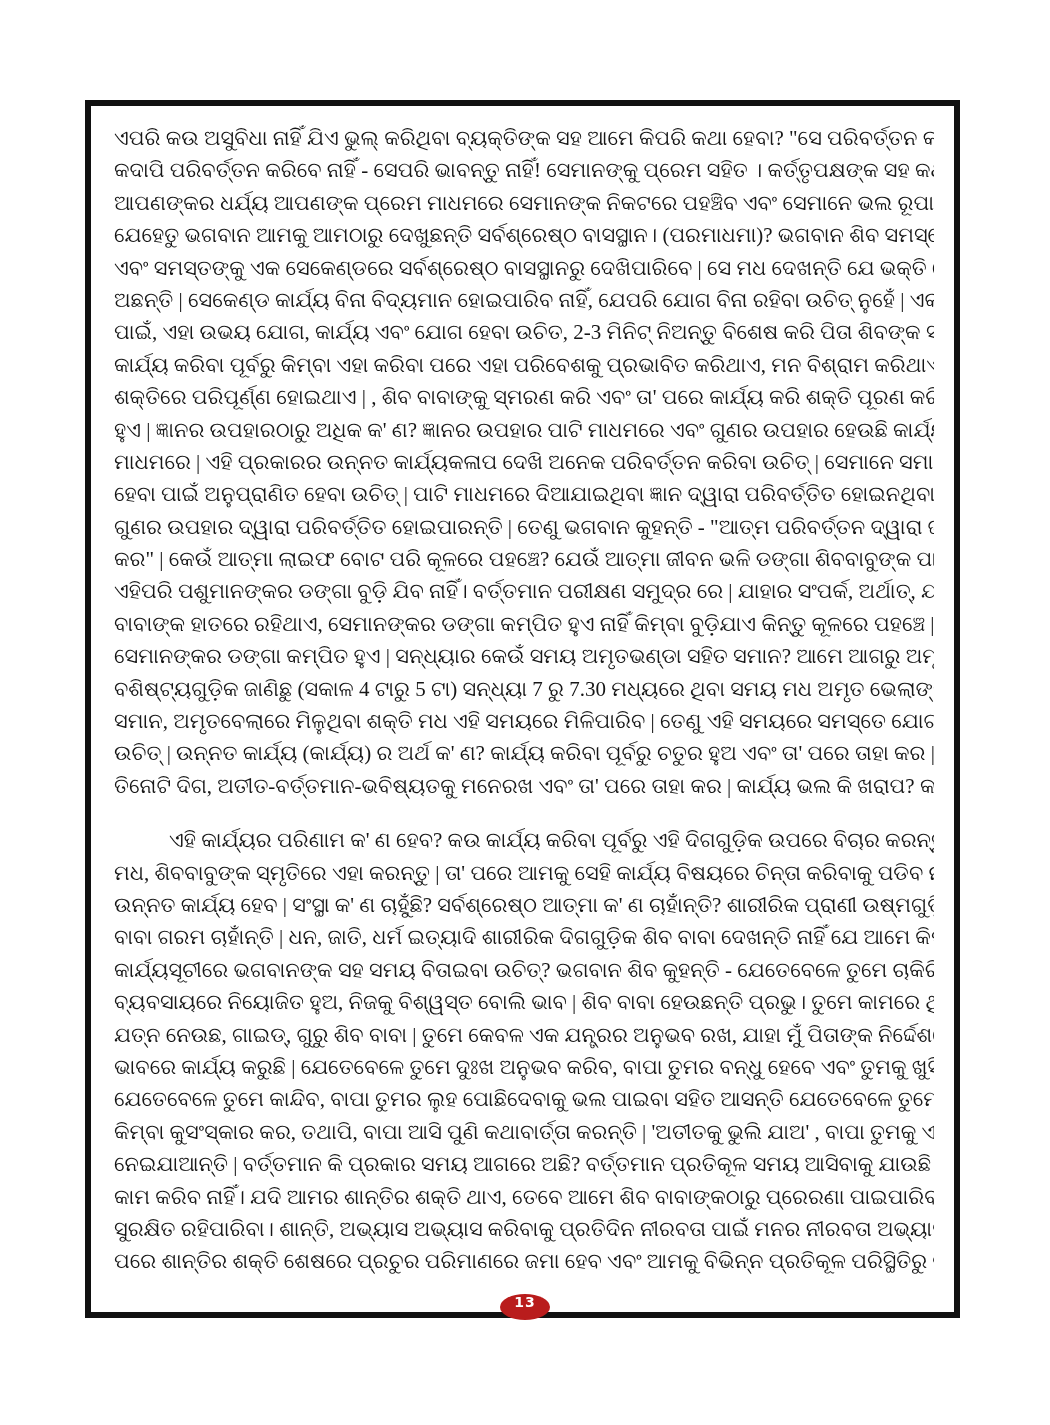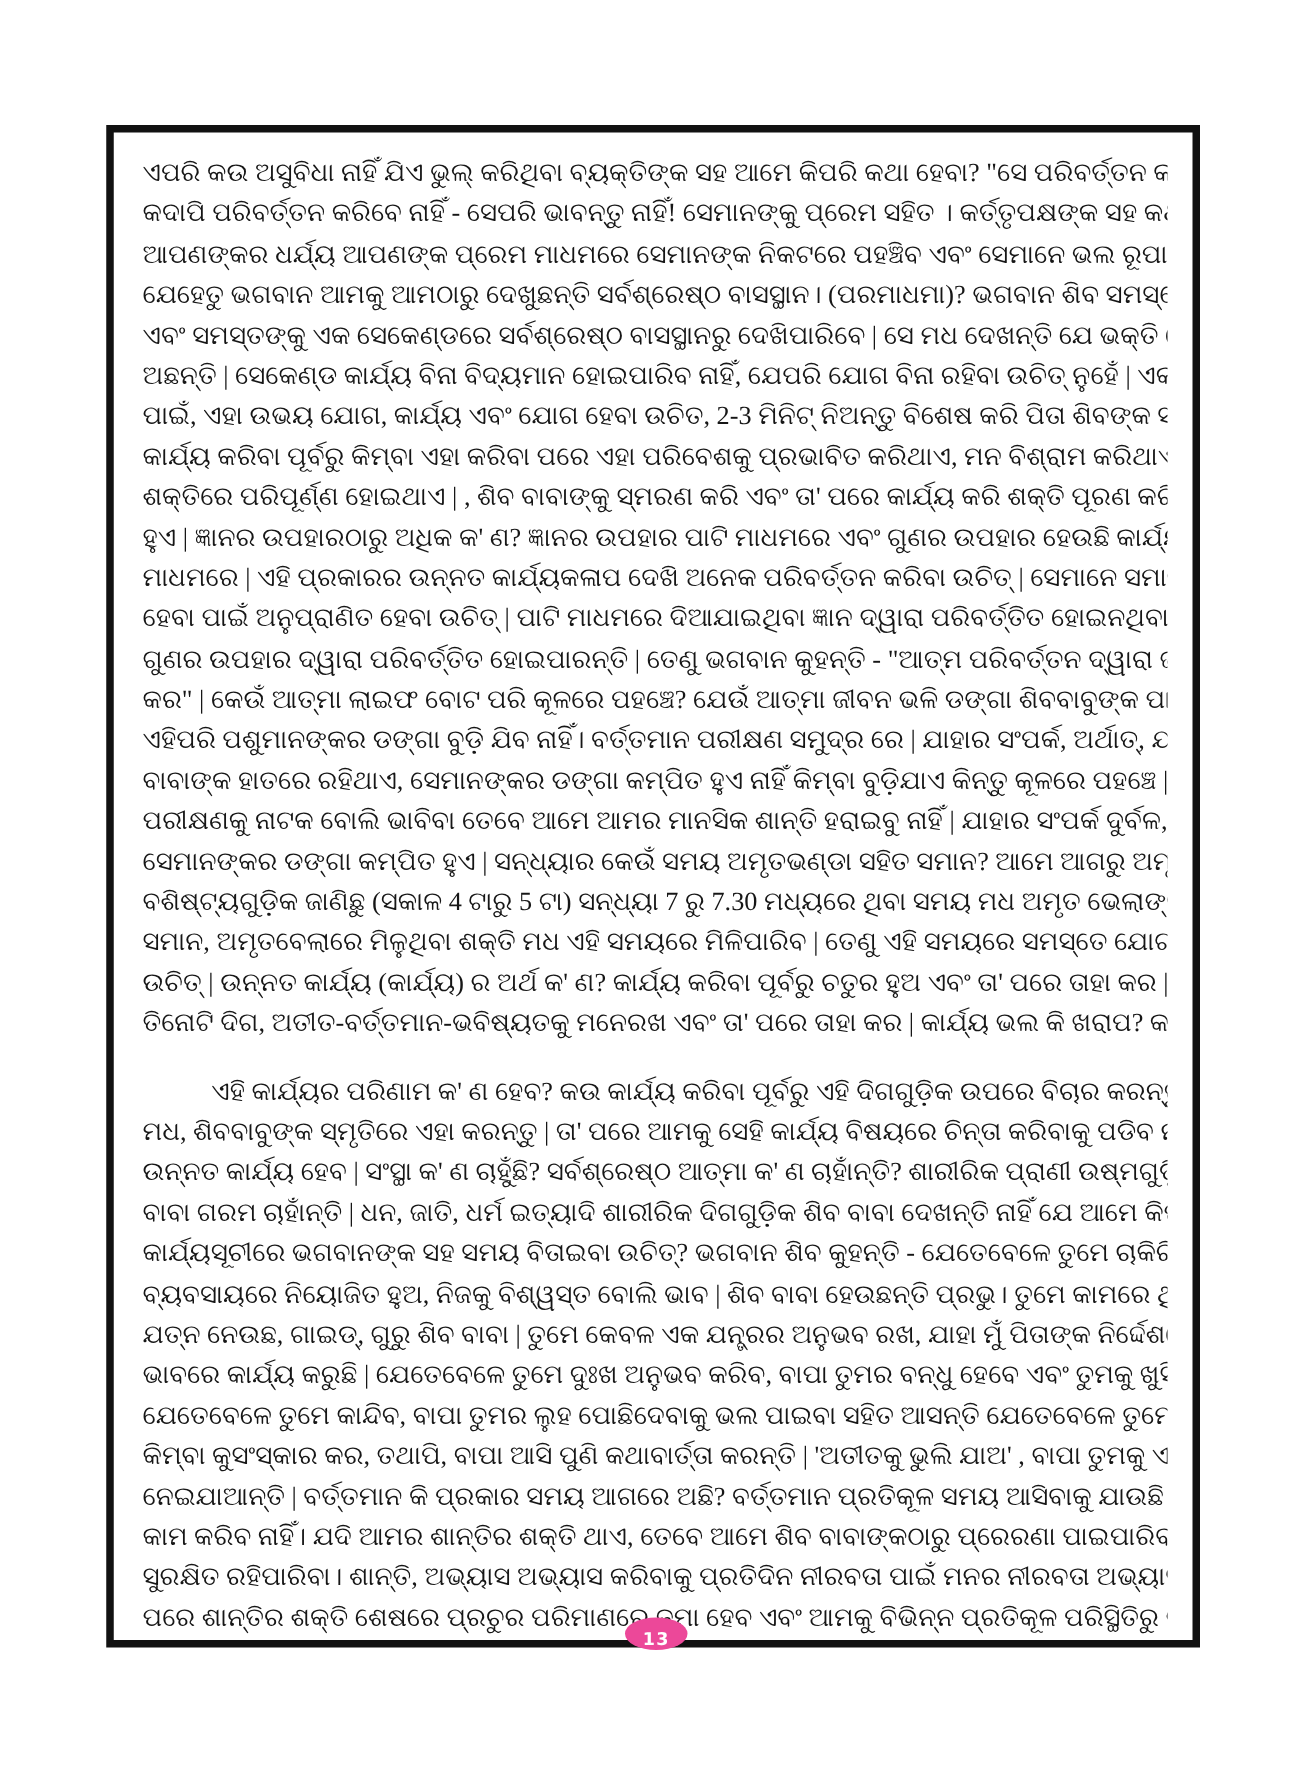--- a/index.html
+++ b/index.html
@@ -44,24 +44,24 @@
     white-space: nowrap;
   }
   .line.ragged { text-align-last: left; }
   .line.indent { text-indent: 55px; }
   .page-number-badge {
     position: absolute;
     left: 500px;
     top: 1294px;
     width: 50px;
     height: 26px;
-    background: #ec4899;
+    background: #b91c1c;
     border-radius: 50%;
     display: flex;
-    align-items: flex-end;
+    align-items: flex-start;
     justify-content: center;
     z-index: 2;
   }
   .page-number-badge span {
     color: #ffffff;
     font-family: "DejaVu Sans", sans-serif;
     font-size: 14px;
     font-weight: bold;
     letter-spacing: 1px;
   }
@@ -82,21 +82,20 @@
           <div class="line">ପାଇଁ, ଏହା ଉଭୟ ଯୋଗ, କାର୍ଯ୍ୟ ଏବଂ ଯୋଗ ହେବା ଉଚିତ, 2-3 ମିନିଟ୍ ନିଅନ୍ତୁ ବିଶେଷ କରି ପିତା ଶିବଙ୍କ ସ୍ମୃତିରେ</div>
           <div class="line">କାର୍ଯ୍ୟ କରିବା ପୂର୍ବରୁ କିମ୍ବା ଏହା କରିବା ପରେ ଏହା ପରିବେଶକୁ ପ୍ରଭାବିତ କରିଥାଏ, ମନ ବିଶ୍ରାମ କରିଥାଏ ଏବଂ ଆତ୍ମା</div>
           <div class="line">ଶକ୍ତିରେ ପରିପୂର୍ଣ୍ଣ ହୋଇଥାଏ | , ଶିବ ବାବାଙ୍କୁ ସ୍ମରଣ କରି ଏବଂ ତା' ପରେ   କାର୍ଯ୍ୟ କରି ଶକ୍ତି ପୂରଣ କରି ସଫଳତା ହାସଲ</div>
           <div class="line">ହୁଏ | ଜ୍ଞାନର ଉପହାରଠାରୁ ଅଧିକ କ' ଣ? ଜ୍ଞାନର ଉପହାର ପାଟି ମାଧମରେ ଏବଂ ଗୁଣର ଉପହାର ହେଉଛି କାର୍ଯ୍ୟ</div>
           <div class="line">ମାଧମରେ | ଏହି ପ୍ରକାରର ଉନ୍ନତ କାର୍ଯ୍ୟକଳାପ ଦେଖି ଅନେକ ପରିବର୍ତ୍ତନ କରିବା ଉଚିତ୍ | ସେମାନେ ସମାନ ଗୁଣବାନ</div>
           <div class="line">ହେବା ପାଇଁ ଅନୁପ୍ରାଣିତ ହେବା ଉଚିତ୍ | ପାଟି ମାଧମରେ ଦିଆଯାଇଥିବା ଜ୍ଞାନ ଦ୍ୱାରା ପରିବର୍ତ୍ତିତ ହୋଇନଥିବା ପଶୁମାନେ</div>
           <div class="line">ଗୁଣର ଉପହାର ଦ୍ୱାରା ପରିବର୍ତ୍ତିତ ହୋଇପାରନ୍ତି | ତେଣୁ ଭଗବାନ କୁହନ୍ତି - "ଆତ୍ମ ପରିବର୍ତ୍ତନ ଦ୍ୱାରା ଜଗତକୁ ପରିବର୍ତ୍ତନ</div>
           <div class="line">କର" | କେଉଁ ଆତ୍ମା ଲାଇଫ ବୋଟ ପରି କୂଳରେ ପହଞ୍ଚେ? ଯେଉଁ ଆତ୍ମା ଜୀବନ ଭଳି ଡଙ୍ଗା ଶିବବାବୁଙ୍କ ପାଖରେ ରହିଥାଏ |</div>
           <div class="line">ଏହିପରି ପଶୁମାନଙ୍କର ଡଙ୍ଗା ବୁଡ଼ି ଯିବ ନାହିଁ। ବର୍ତ୍ତମାନ ପରୀକ୍ଷଣ ସମୁଦ୍ର ରେ | ଯାହାର ସଂପର୍କ, ଅର୍ଥାତ୍, ଯାହାର ହାତ ଶିବ</div>
           <div class="line">ବାବାଙ୍କ ହାତରେ ରହିଥାଏ, ସେମାନଙ୍କର ଡଙ୍ଗା କମ୍ପିତ ହୁଏ ନାହିଁ କିମ୍ବା ବୁଡ଼ିଯାଏ କିନ୍ତୁ କୂଳରେ ପହଞ୍ଚେ | ଯଦି ଆମେ ଏକ</div>
-          <div class="line">ପରୀକ୍ଷଣକୁ ନାଟକ ବୋଲି ଭାବିବା ତେବେ ଆମେ ଆମର ମାନସିକ ଶାନ୍ତି ହରାଇବୁ ନାହିଁ | ଯାହାର ସଂପର୍କ ଦୁର୍ବଳ,</div>
           <div class="line">ସେମାନଙ୍କର ଡଙ୍ଗା କମ୍ପିତ ହୁଏ | ସନ୍ଧ୍ୟାର କେଉଁ ସମୟ ଅମୃତଭଣ୍ଡା ସହିତ ସମାନ? ଆମେ ଆଗରୁ ଅମୃତ ଭେଲା ସମୟର</div>
           <div class="line">ବଶିଷ୍ଟ୍ୟଗୁଡ଼ିକ ଜାଣିଛୁ (ସକାଳ 4 ଟାରୁ 5 ଟା) ସନ୍ଧ୍ୟା 7 ରୁ 7.30 ମଧ୍ୟରେ ଥିବା ସମୟ ମଧ ଅମୃତ ଭେଲାଙ୍କ ସମୟ ସହିତ</div>
           <div class="line">ସମାନ, ଅମୃତବେଲାରେ ମିଳୁଥିବା ଶକ୍ତି ମଧ ଏହି ସମୟରେ ମିଳିପାରିବ | ତେଣୁ ଏହି ସମୟରେ ସମସ୍ତେ ଯୋଗ କରିବା</div>
           <div class="line">ଉଚିତ୍ | ଉନ୍ନତ କାର୍ଯ୍ୟ (କାର୍ଯ୍ୟ) ର ଅର୍ଥ କ' ଣ?   କାର୍ଯ୍ୟ କରିବା ପୂର୍ବରୁ ଚତୁର ହୁଅ ଏବଂ ତା' ପରେ ତାହା କର | ସମୟର</div>
           <div class="line ragged">ତିନୋଟି ଦିଗ, ଅତୀତ-ବର୍ତ୍ତମାନ-ଭବିଷ୍ୟତକୁ ମନେରଖ ଏବଂ ତା' ପରେ ତାହା କର | କାର୍ଯ୍ୟ ଭଲ କି ଖରାପ? କଣ</div>
         </div>
       <div class="para para2">
           <div class="line indent">ଏହି କାର୍ଯ୍ୟର ପରିଣାମ କ' ଣ ହେବ? କଉ କାର୍ଯ୍ୟ କରିବା ପୂର୍ବରୁ ଏହି ଦିଗଗୁଡ଼ିକ ଉପରେ ବିଚାର କରନ୍ତୁ | ଆହୁରି</div>
           <div class="line">ମଧ, ଶିବବାବୁଙ୍କ ସ୍ମୃତିରେ ଏହା କରନ୍ତୁ | ତା' ପରେ ଆମକୁ ସେହି କାର୍ଯ୍ୟ ବିଷୟରେ ଚିନ୍ତା କରିବାକୁ ପଡିବ ନାହିଁ, ଏହା ଏକ</div>
           <div class="line">ଉନ୍ନତ କାର୍ଯ୍ୟ ହେବ |   ସଂସ୍ଥା କ' ଣ ଚାହୁଁଛି? ସର୍ବଶ୍ରେଷ୍ଠ ଆତ୍ମା କ' ଣ ଚାହାଁନ୍ତି? ଶାରୀରିକ ପ୍ରାଣୀ ଉଷ୍ମଗୁଡ଼ିକ ଚାହାଁନ୍ତି | ଶିବ</div>

